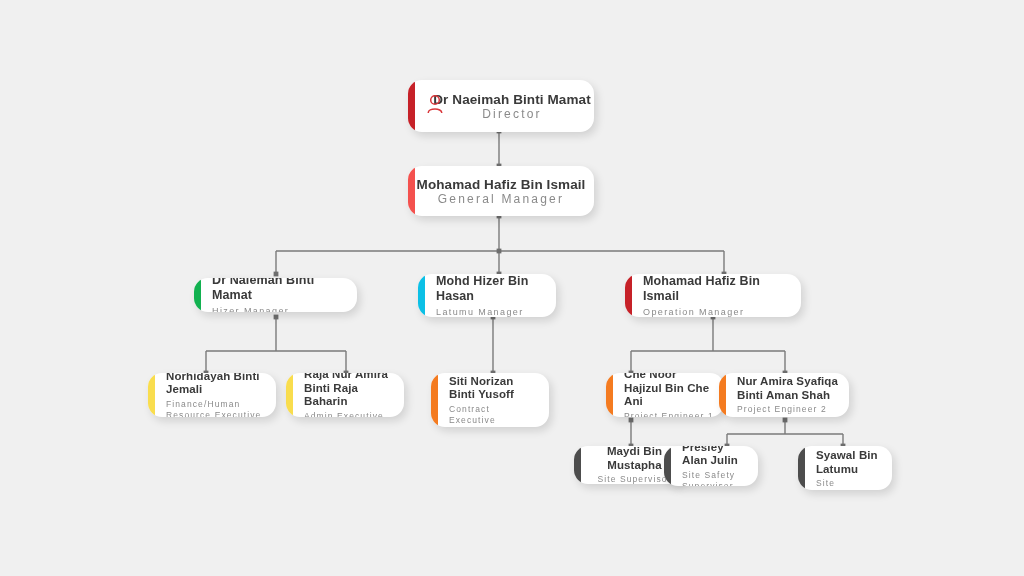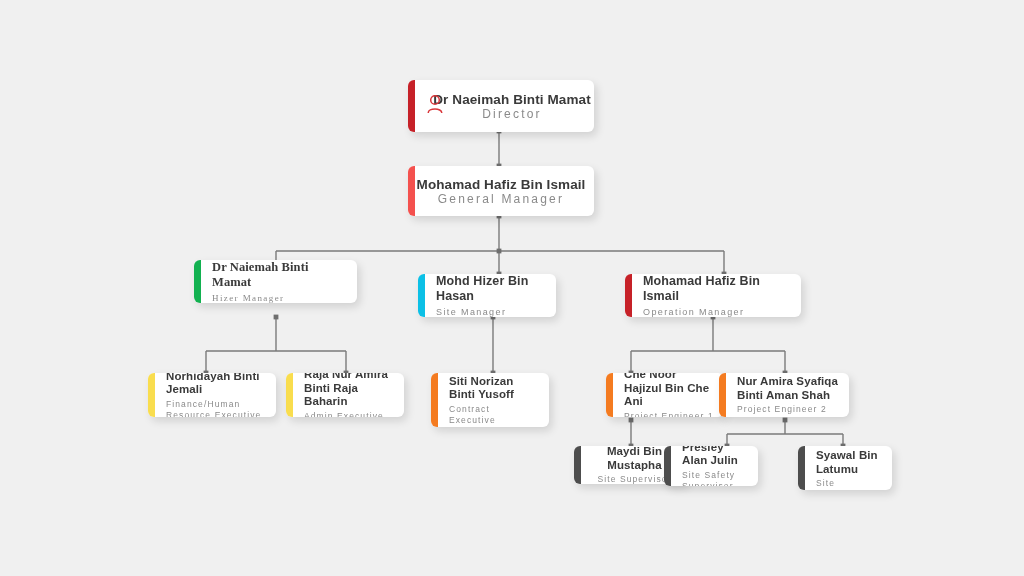--- a/index.html
+++ b/index.html
@@ -21,21 +21,21 @@
   #connector-layer {
     position: absolute;
     left: 0; top: 0;
     width: 1024px;
     height: 576px;
     pointer-events: none;
   }
   .node {
     position: absolute;
     background: #ffffff;
-    border-radius: 6px;
+    border-radius: 14px;
     box-sizing: border-box;
     display: flex;
     align-items: center;
     box-shadow: 3px 4px 9px rgba(0,0,0,0.13);
     overflow: hidden;
   }
   .accent {
     position: absolute;
     left: 0;
     top: 0;
@@ -175,33 +175,33 @@
   </div>
 
   <div class="node exec" style="left:408px; top:166px; width:186px; height:50px;">
     <span class="accent" style="background:#f4514e;"></span>
     <div class="node-body">
       <div class="node-name">Mohamad Hafiz Bin Ismail</div>
       <div class="node-title">General Manager</div>
     </div>
   </div>
 
-  <div class="node manager" style="left:194px; top:260px; width:163px; height:43px;font-family:Liberation Serif, serif;">
+  <div class="node manager" style="left:194px; top:278px; width:163px; height:34px;">
     <span class="accent" style="background:#12b150;"></span>
     <div class="node-body">
       <div class="node-name">Dr Naiemah Binti Mamat</div>
       <div class="node-title">Hizer Manager</div>
     </div>
   </div>
 
   <div class="node manager" style="left:418px; top:274px; width:138px; height:43px;">
     <span class="accent" style="background:#0cc0e6;"></span>
     <div class="node-body">
       <div class="node-name">Mohd Hizer Bin Hasan</div>
-      <div class="node-title">Site Manager</div>
+      <div class="node-title">Latumu Manager</div>
     </div>
   </div>
 
   <div class="node manager" style="left:625px; top:274px; width:176px; height:43px;">
     <span class="accent" style="background:#c62128;"></span>
     <div class="node-body">
       <div class="node-name">Mohamad Hafiz Bin Ismail</div>
       <div class="node-title">Operation Manager</div>
     </div>
   </div>

